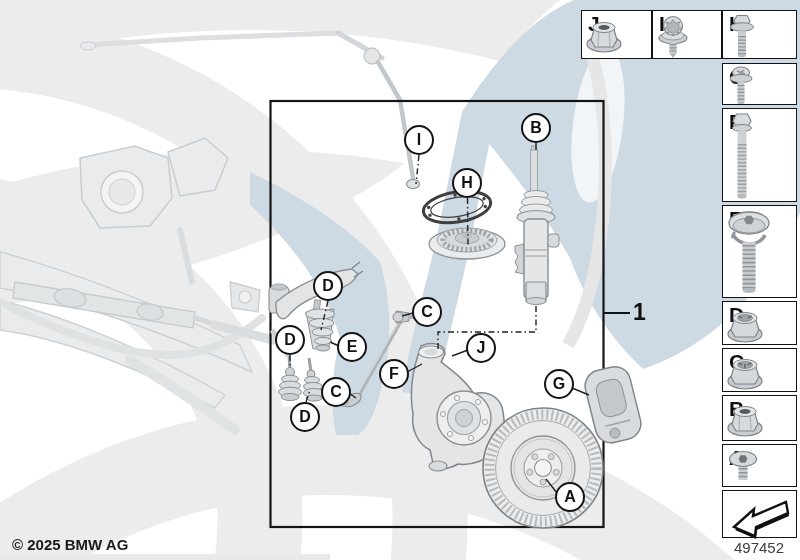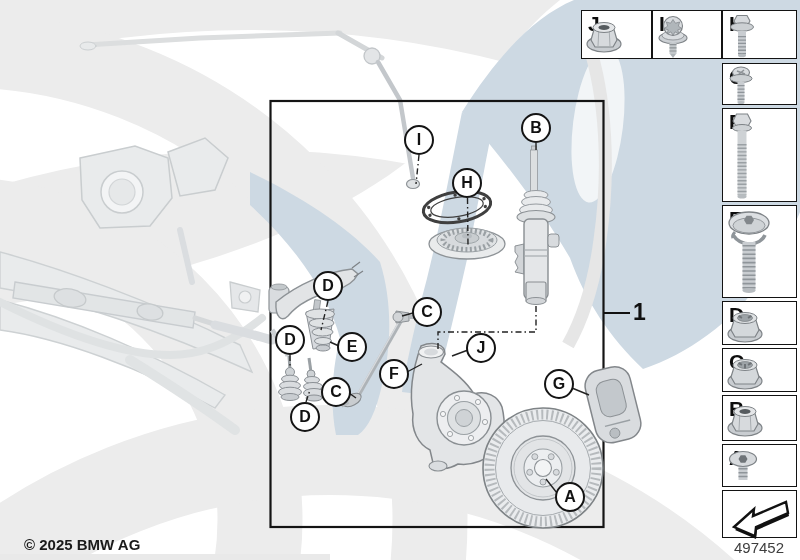--- a/index.html
+++ b/index.html
@@ -7,21 +7,21 @@
          font-family:"Liberation Sans","DejaVu Sans",sans-serif;}
   .stage svg{position:absolute;left:0;top:0;}
   .callout{position:absolute;width:30px;height:30px;box-sizing:border-box;
            border:2.5px solid #141414;border-radius:50%;background:#fff;
            display:flex;align-items:center;justify-content:center;
            font-weight:bold;font-size:16px;color:#111;z-index:30;}
   .assembly-label{position:absolute;font-weight:bold;font-size:23px;color:#111;z-index:30;}
   .cell{position:absolute;box-sizing:border-box;border:1.6px solid #131313;background:#fff;z-index:20;}
   .cell .letter{position:absolute;left:6px;top:1px;font-weight:bold;font-size:21px;color:#0d0d0d;}
   .cell .ic{position:absolute;}
-  .copyright{position:absolute;left:24px;top:536px;font-weight:bold;font-size:15px;color:#1a1a1a;z-index:30;}
+  .copyright{position:absolute;left:12px;top:536px;font-weight:bold;font-size:15px;color:#1a1a1a;z-index:30;}
   .diagram-number{position:absolute;left:716px;top:539px;width:86px;text-align:center;
                   font-size:15px;color:#3e3e3e;z-index:30;}
 </style>
 </head>
 <body>
 
 <div class="stage">
 
   <svg width="800" height="560" viewBox="0 0 800 560">
 

